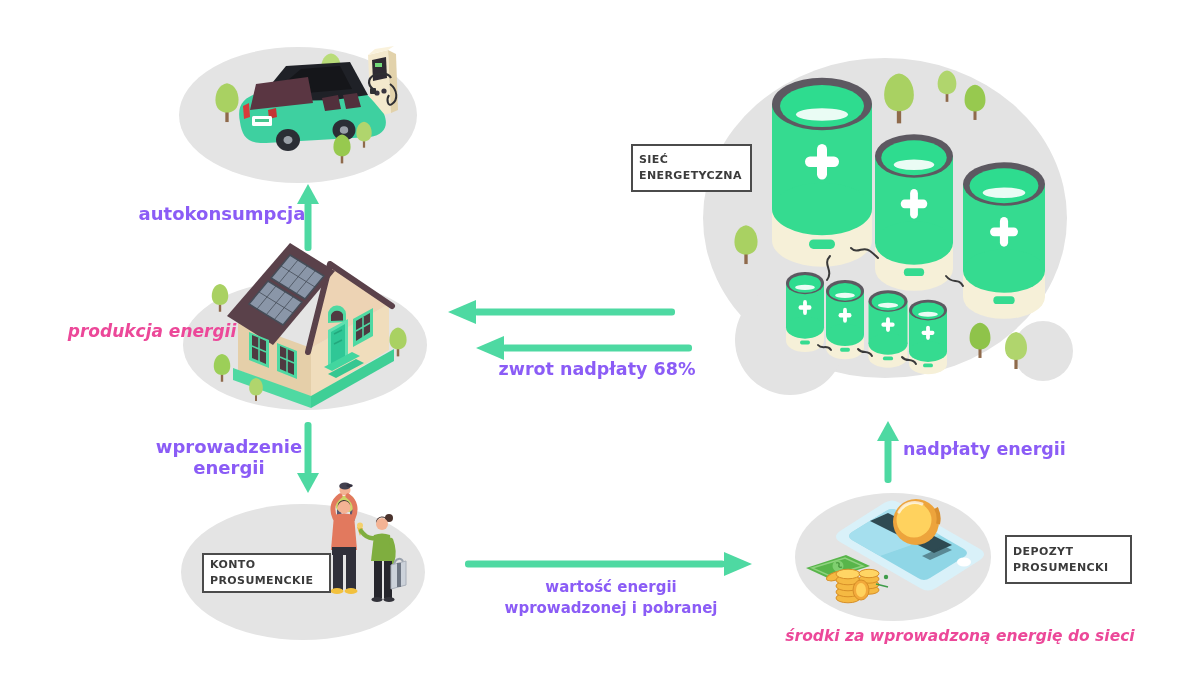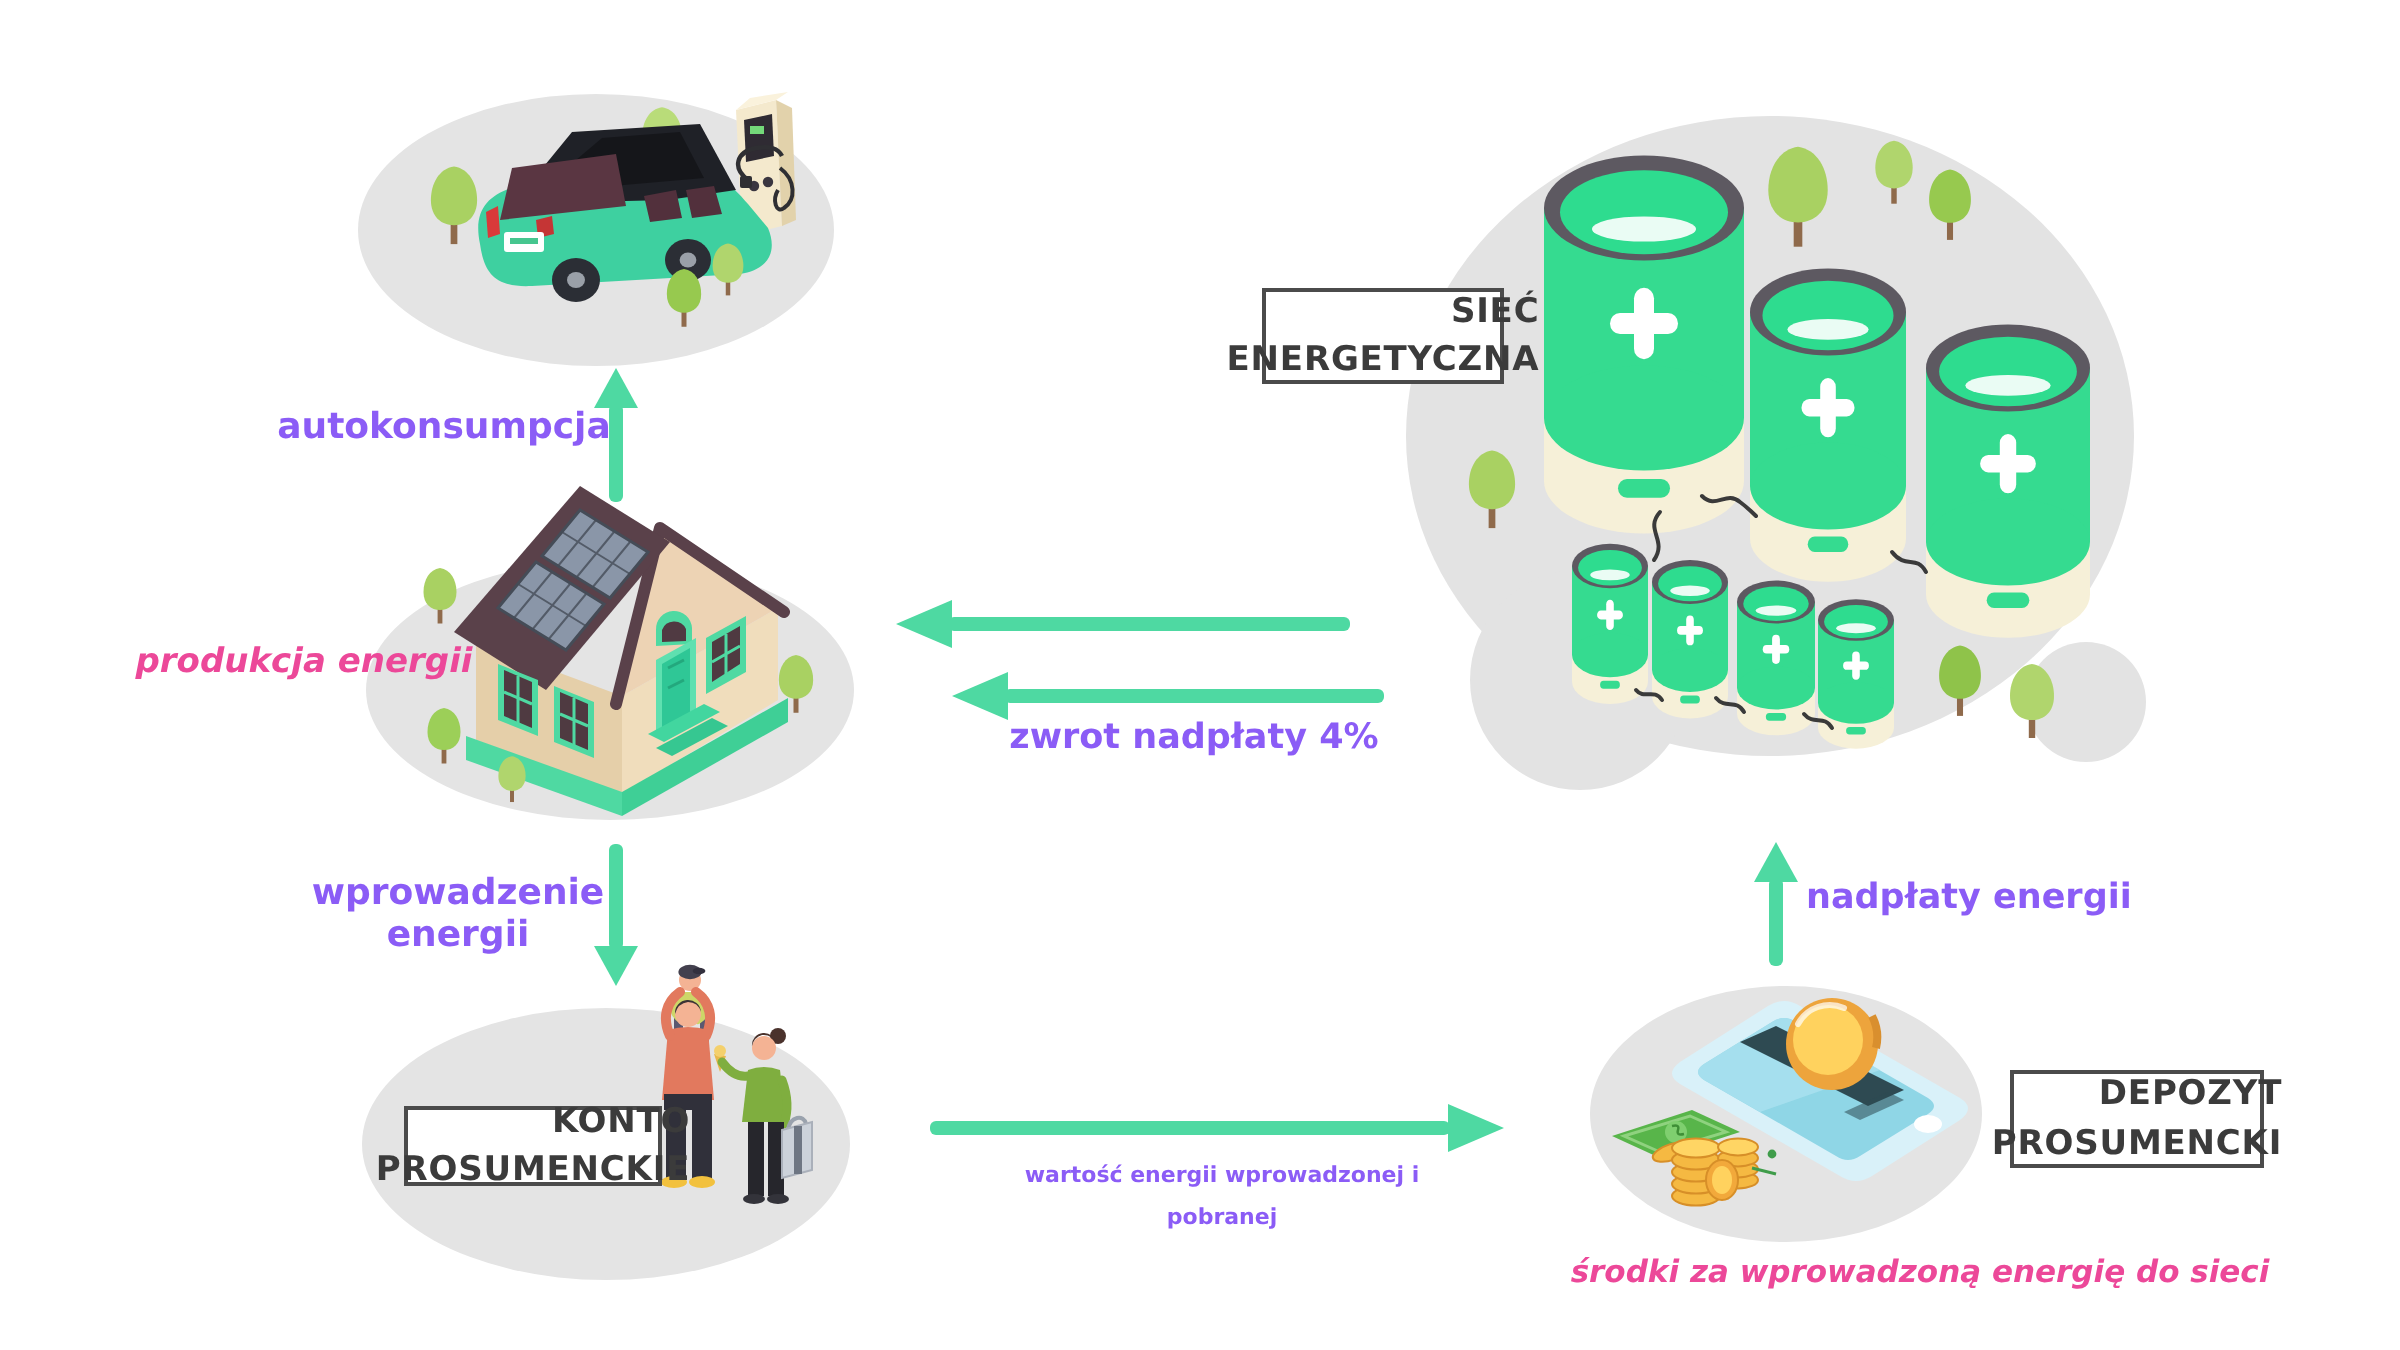--- a/index.html
+++ b/index.html
@@ -11,22 +11,22 @@
   .flow-label{
     position:absolute;color:#8b5cf6;font-weight:700;font-size:17.5px;
     line-height:21px;text-align:center;
   }
   .caption{
     position:absolute;color:#ec4899;font-weight:700;font-style:italic;
     text-align:center;
   }
   .tag-box{
     position:absolute;background:#ffffff;border:2px solid #4b4b4b;
-    display:flex;align-items:center;justify-content:center;text-align:right;
-    color:#3b3b3b;font-weight:700;font-size:17px;line-height:1.42;
+    display:flex;align-items:center;justify-content:center;text-align:left;
+    color:#3b3b3b;font-weight:700;font-size:11px;line-height:1.42;
     letter-spacing:.4px;box-sizing:border-box;padding:18px 6px;
   }
 </style>
 </head>
 <body>
 
 <div class="canvas">
 
 <svg class="scene" viewBox="0 0 1200 675">
   <defs>
@@ -280,25 +280,25 @@
   </g>
 </svg>
 
 <div class="flow-label" style="left:117px;top:203px;width:210px;font-size:18px;">autokonsumpcja</div>
 
 <div class="caption" style="left:40px;top:321px;width:224px;font-size:17px;">produkcja energii</div>
 
 <div class="flow-label" style="left:149px;top:436px;width:160px;font-size:18px;">wprowadzenie energii</div>
 
 
-<div class="flow-label" style="left:487px;top:359px;width:220px;">zwrot nadpłaty 4%</div>
+<div class="flow-label" style="left:487px;top:359px;width:220px;">zwrot nadpłaty 68%</div>
 
 <div class="flow-label" style="left:903px;top:439px;width:220px;text-align:left;">nadpłaty energii</div>
 
-<div class="flow-label" style="left:486px;top:577px;width:250px;font-size:11px;">wartość energii wprowadzonej i pobranej</div>
+<div class="flow-label" style="left:486px;top:577px;width:250px;font-size:15px;">wartość energii wprowadzonej i pobranej</div>
 
 <div class="caption" style="left:760px;top:627px;width:400px;font-size:15.5px;">środki za wprowadzoną energię do sieci</div>
 
 <div class="tag-box" style="left:631px;top:144px;width:121px;height:48px;">SIEĆ ENERGETYCZNA</div>
 
 <div class="tag-box" style="left:202px;top:553px;width:129px;height:37px;">KONTO PROSUMENCKIE</div>
 
 <div class="tag-box" style="left:1005px;top:535px;width:127px;height:49px;">DEPOZYT PROSUMENCKI</div>
 
 </div>

